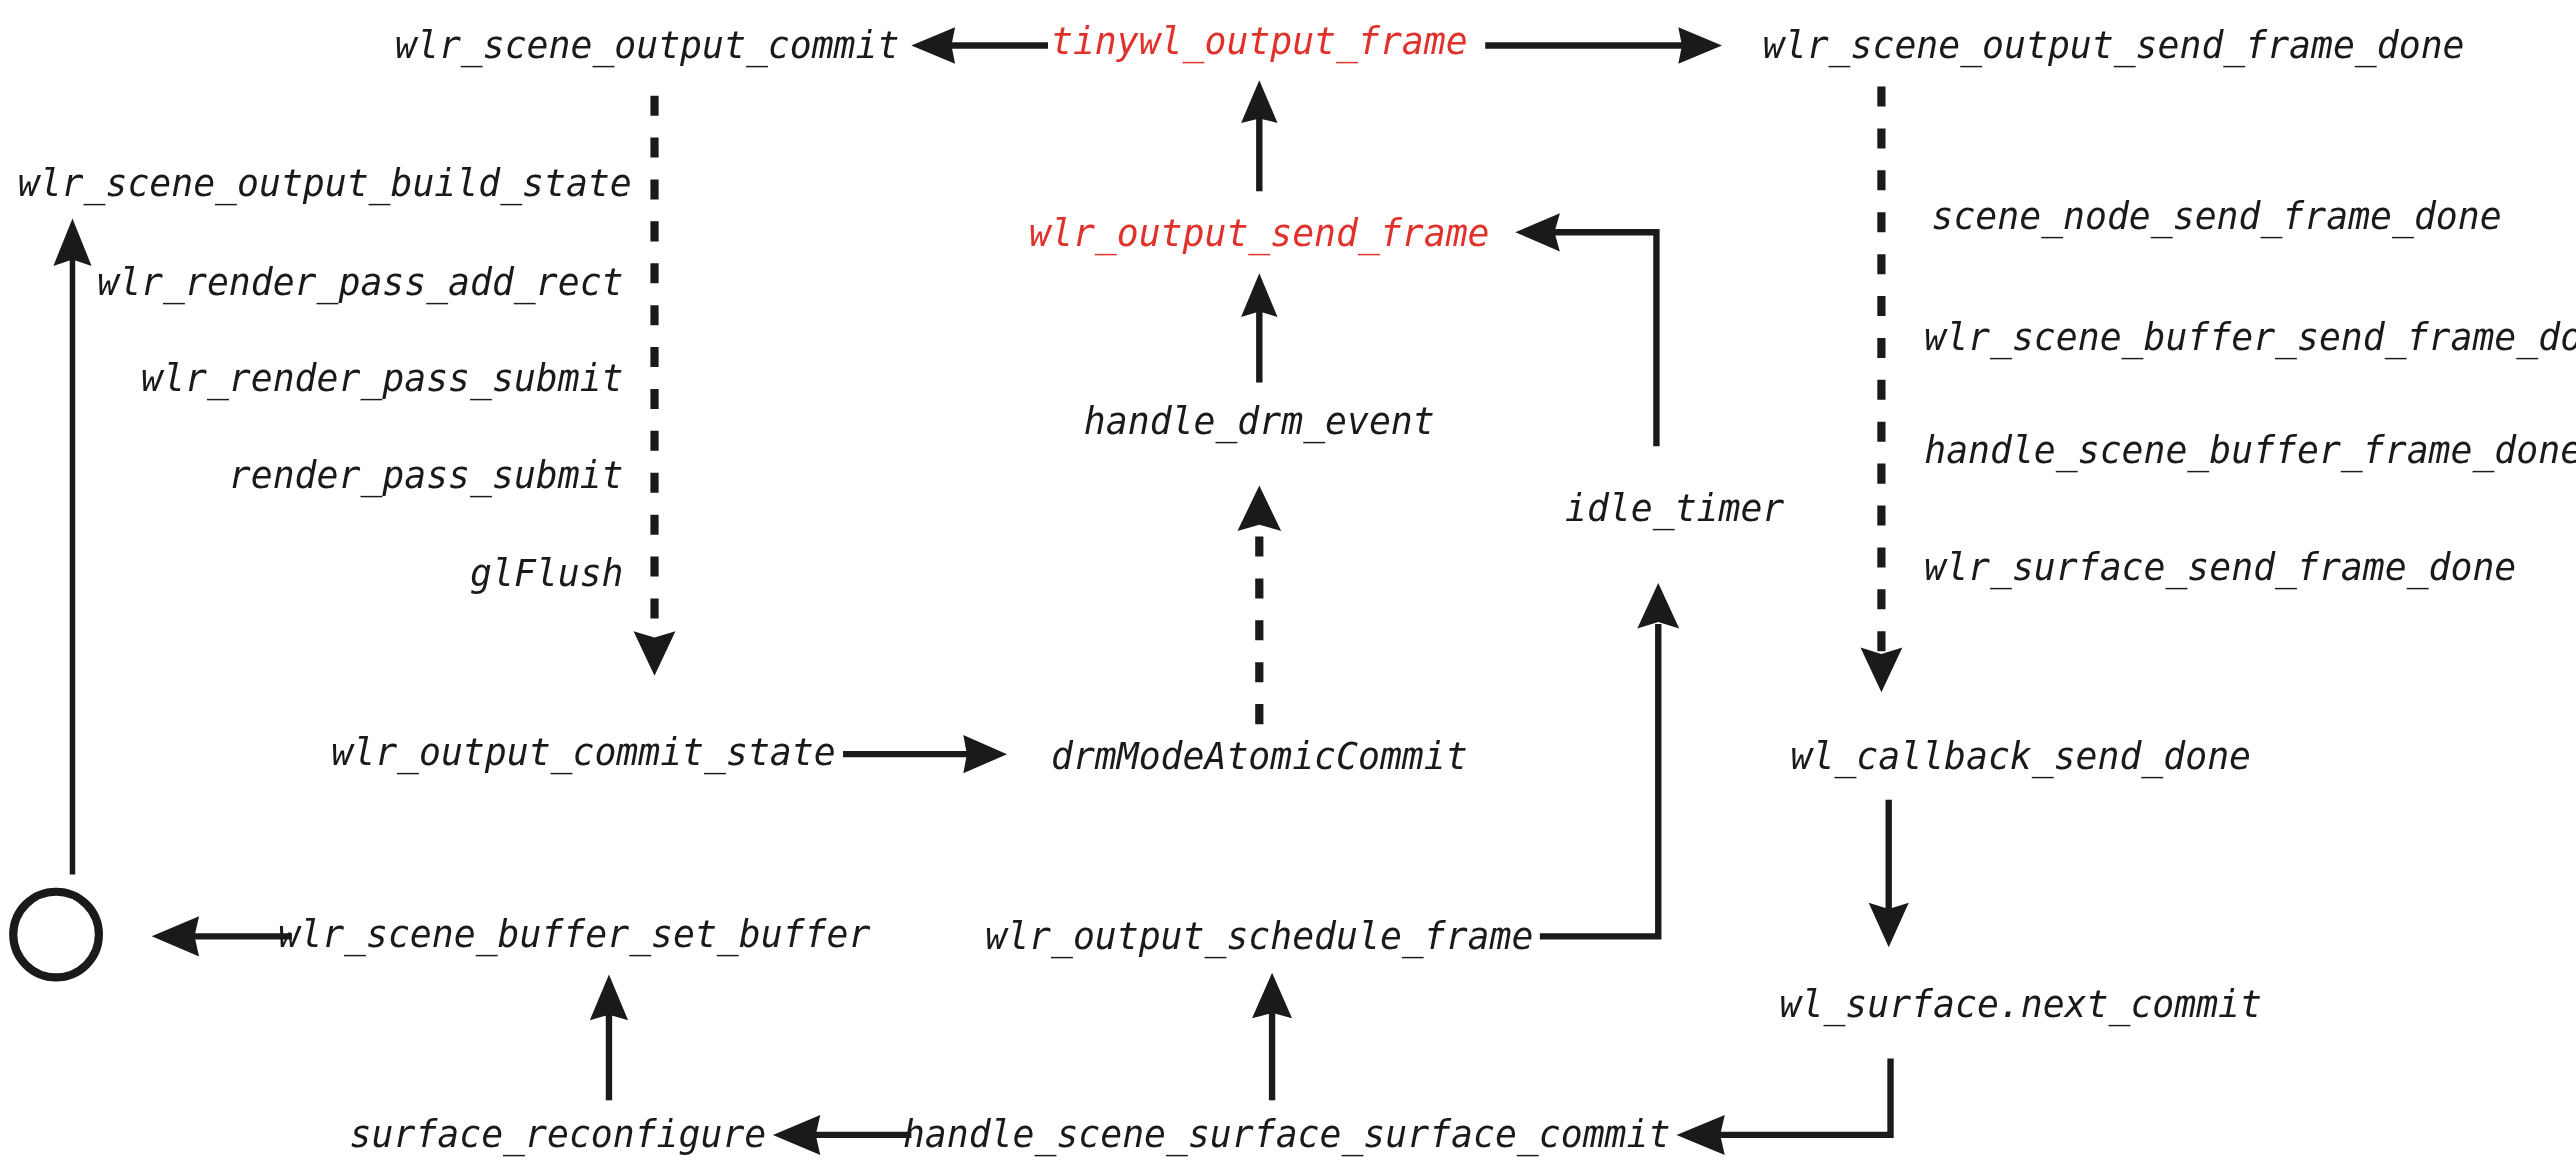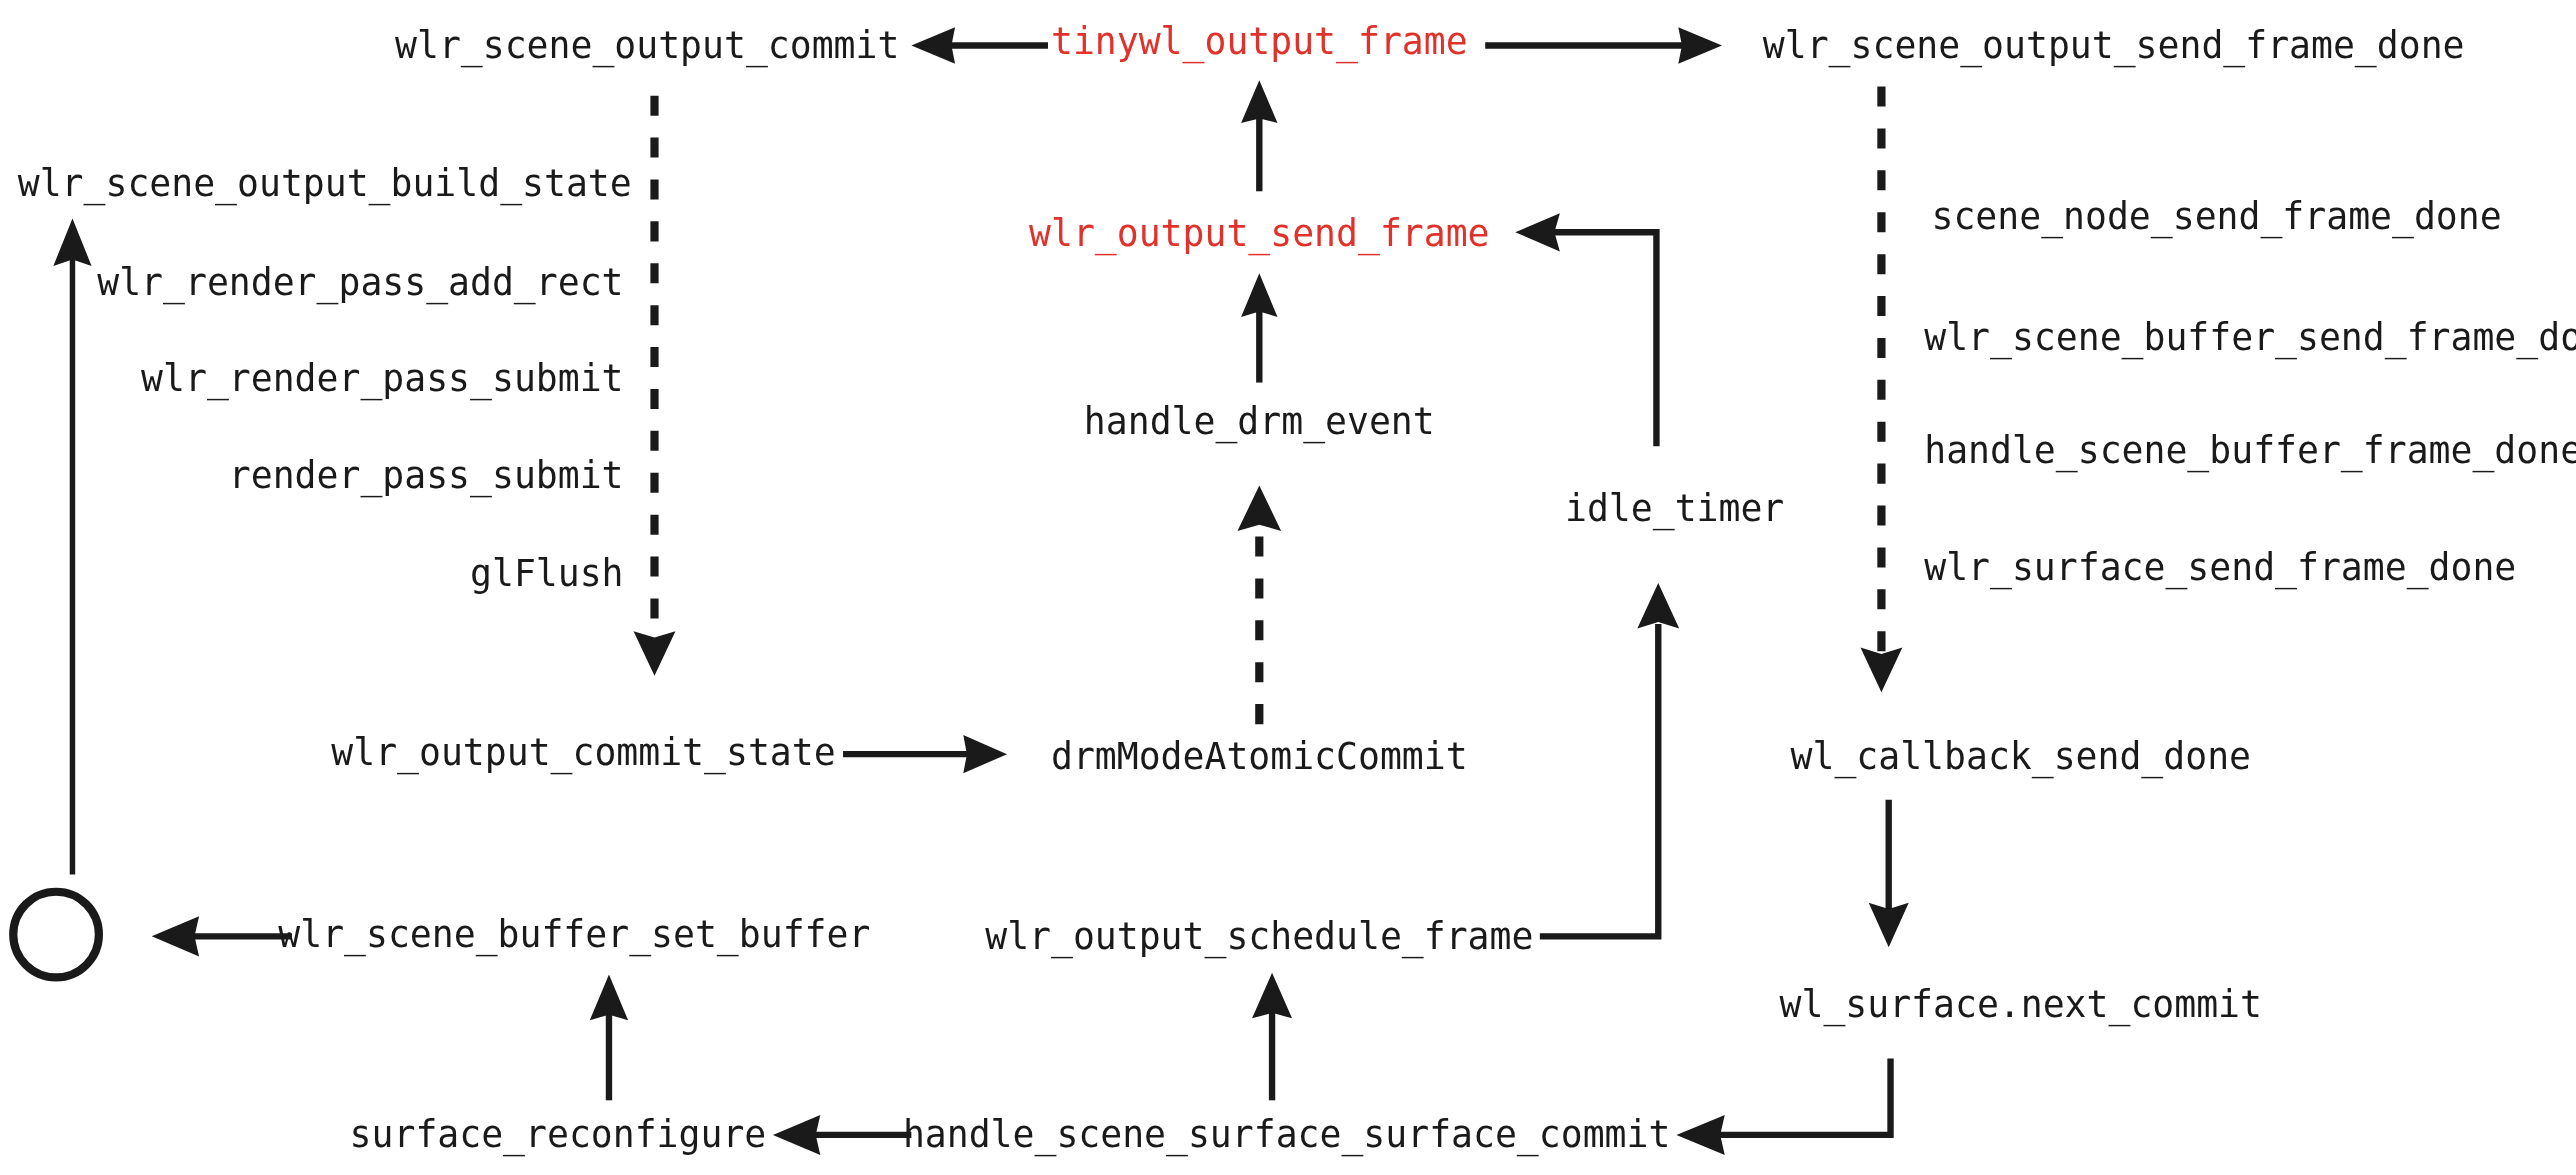--- a/index.html
+++ b/index.html
@@ -6,20 +6,21 @@
     margin: 0;
     padding: 0;
     background: #ffffff;
   }
   #canvas-wrap {
     position: relative;
     width: 2576px;
     height: 1175px;
     background: #ffffff;
     overflow: hidden;
+    font-style: italic;
   }
   svg.diagram {
     position: absolute;
     top: 0; left: 0;
     width: 2576px;
     height: 1175px;
   }
   .node-label {
     font-family: "DejaVu Sans Mono", "Liberation Mono", monospace;
     font-size: 40px;

